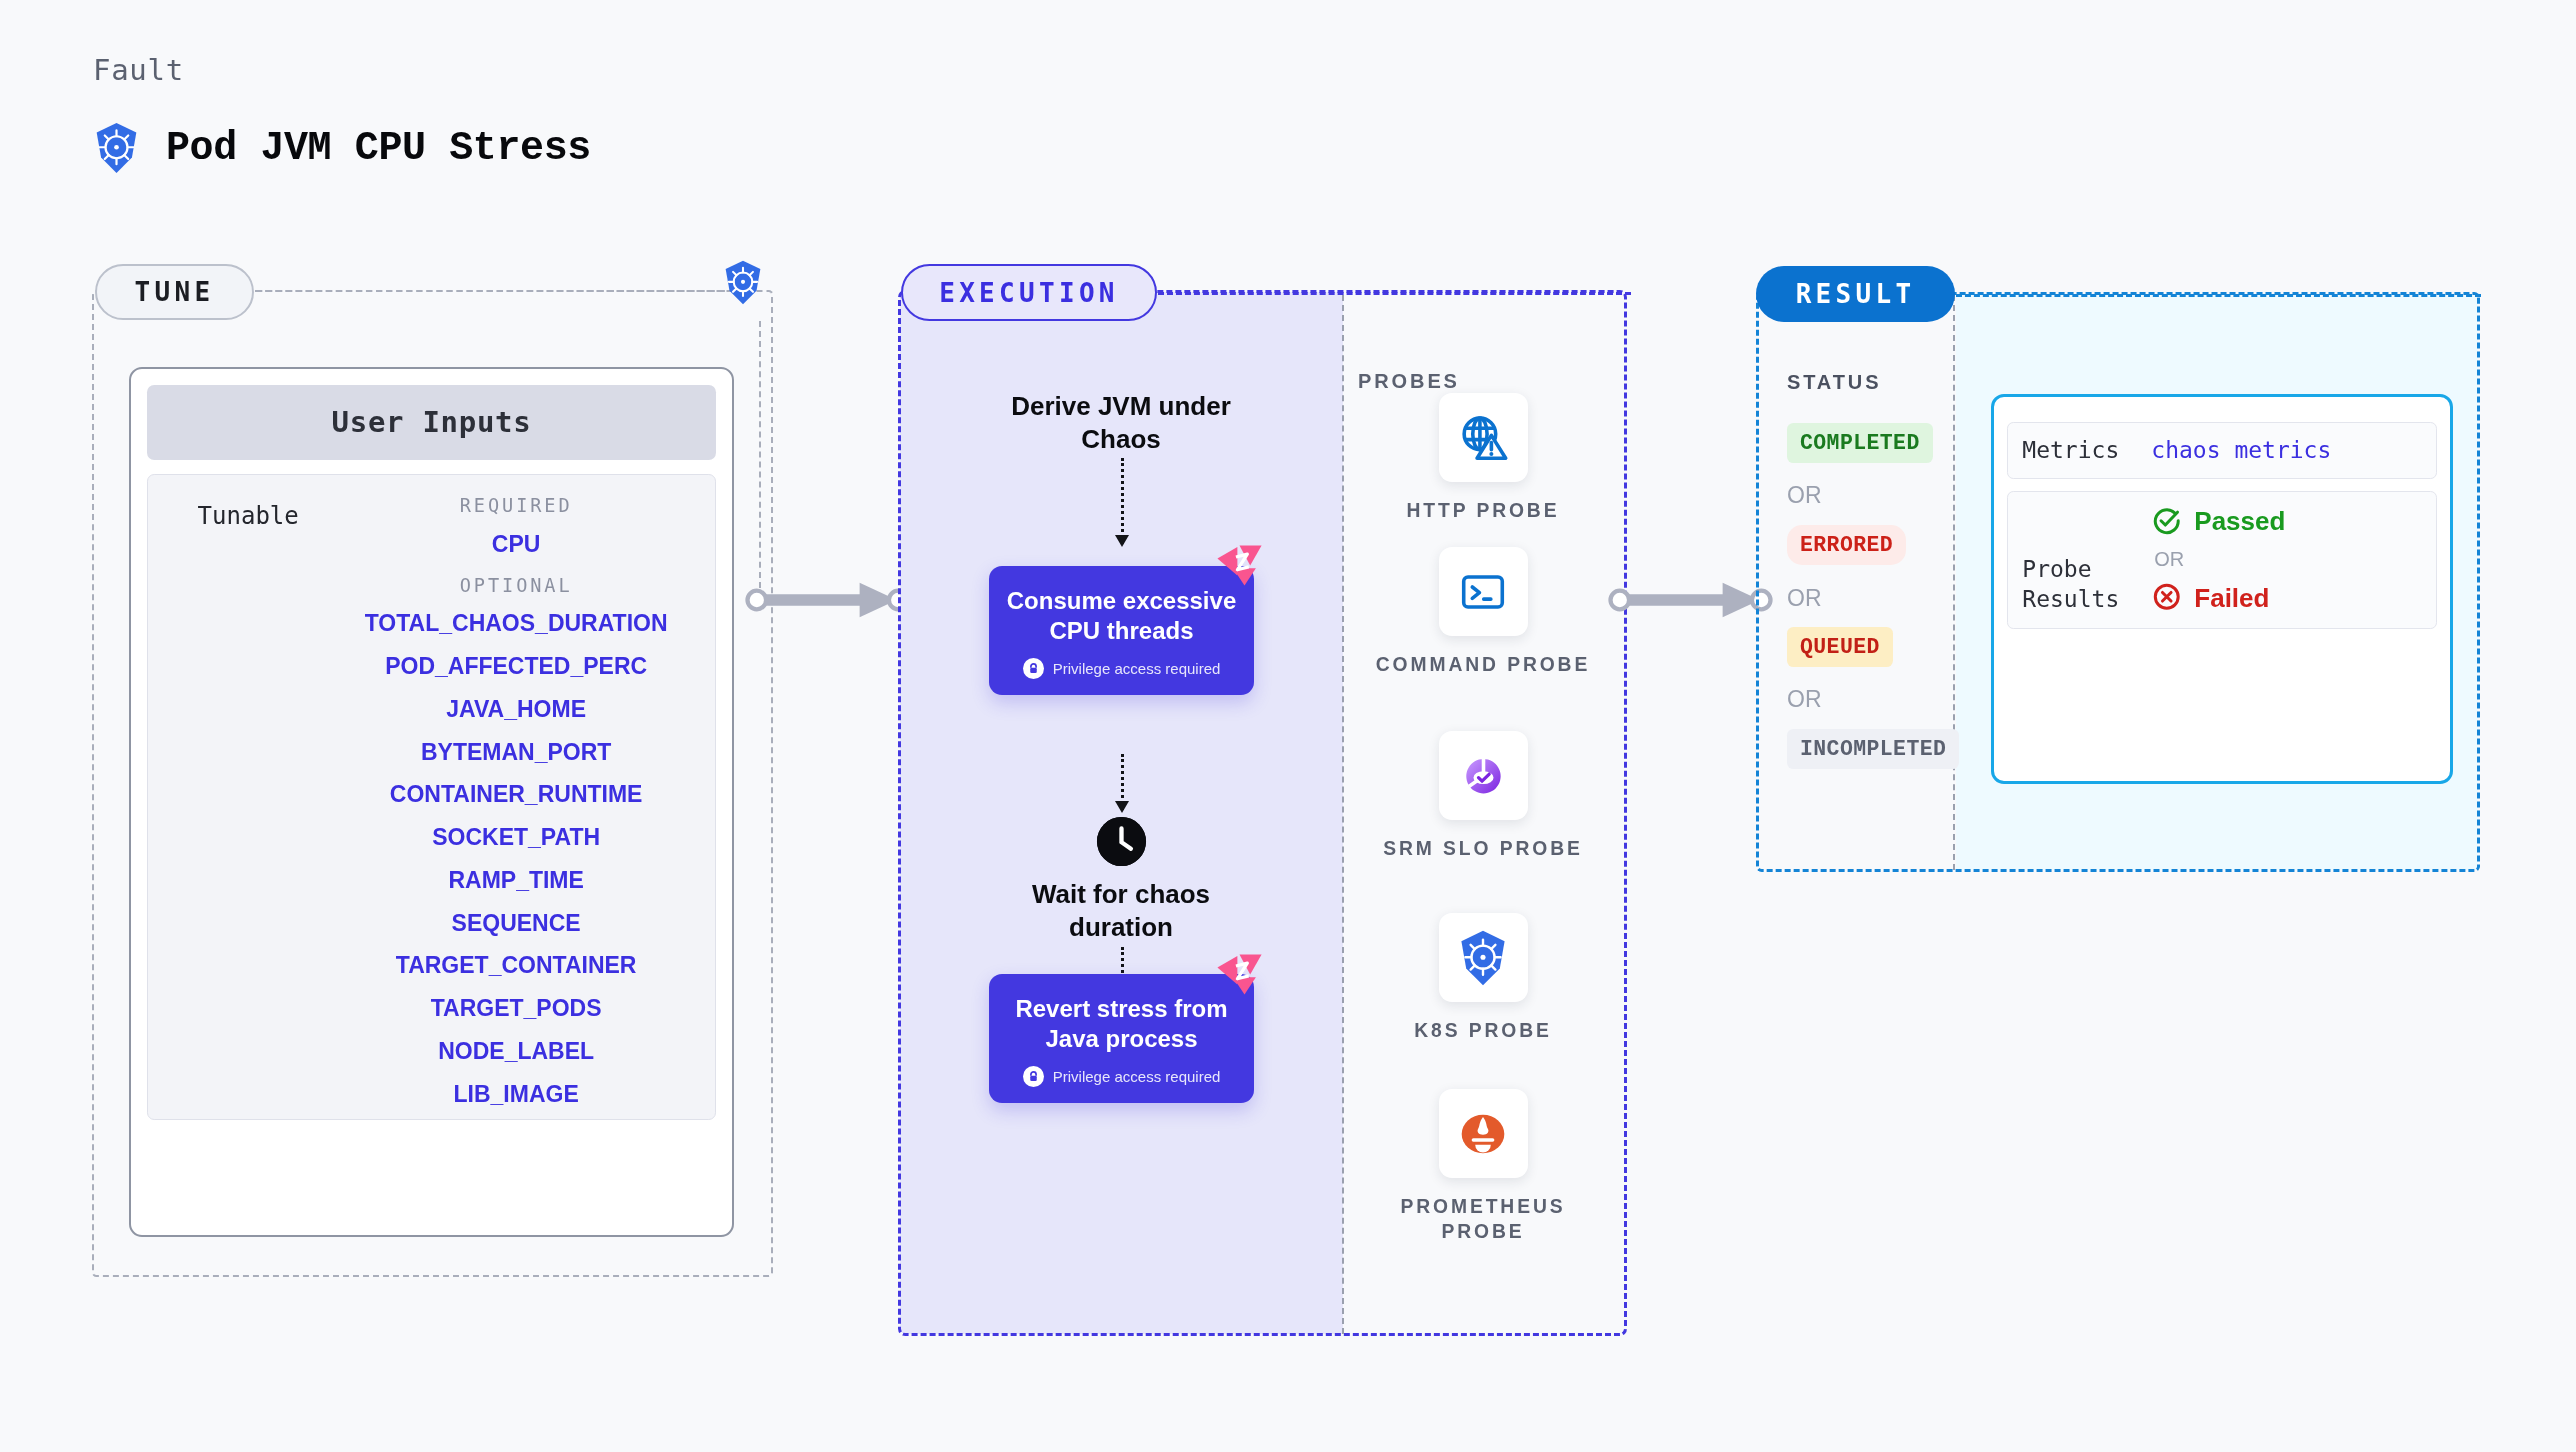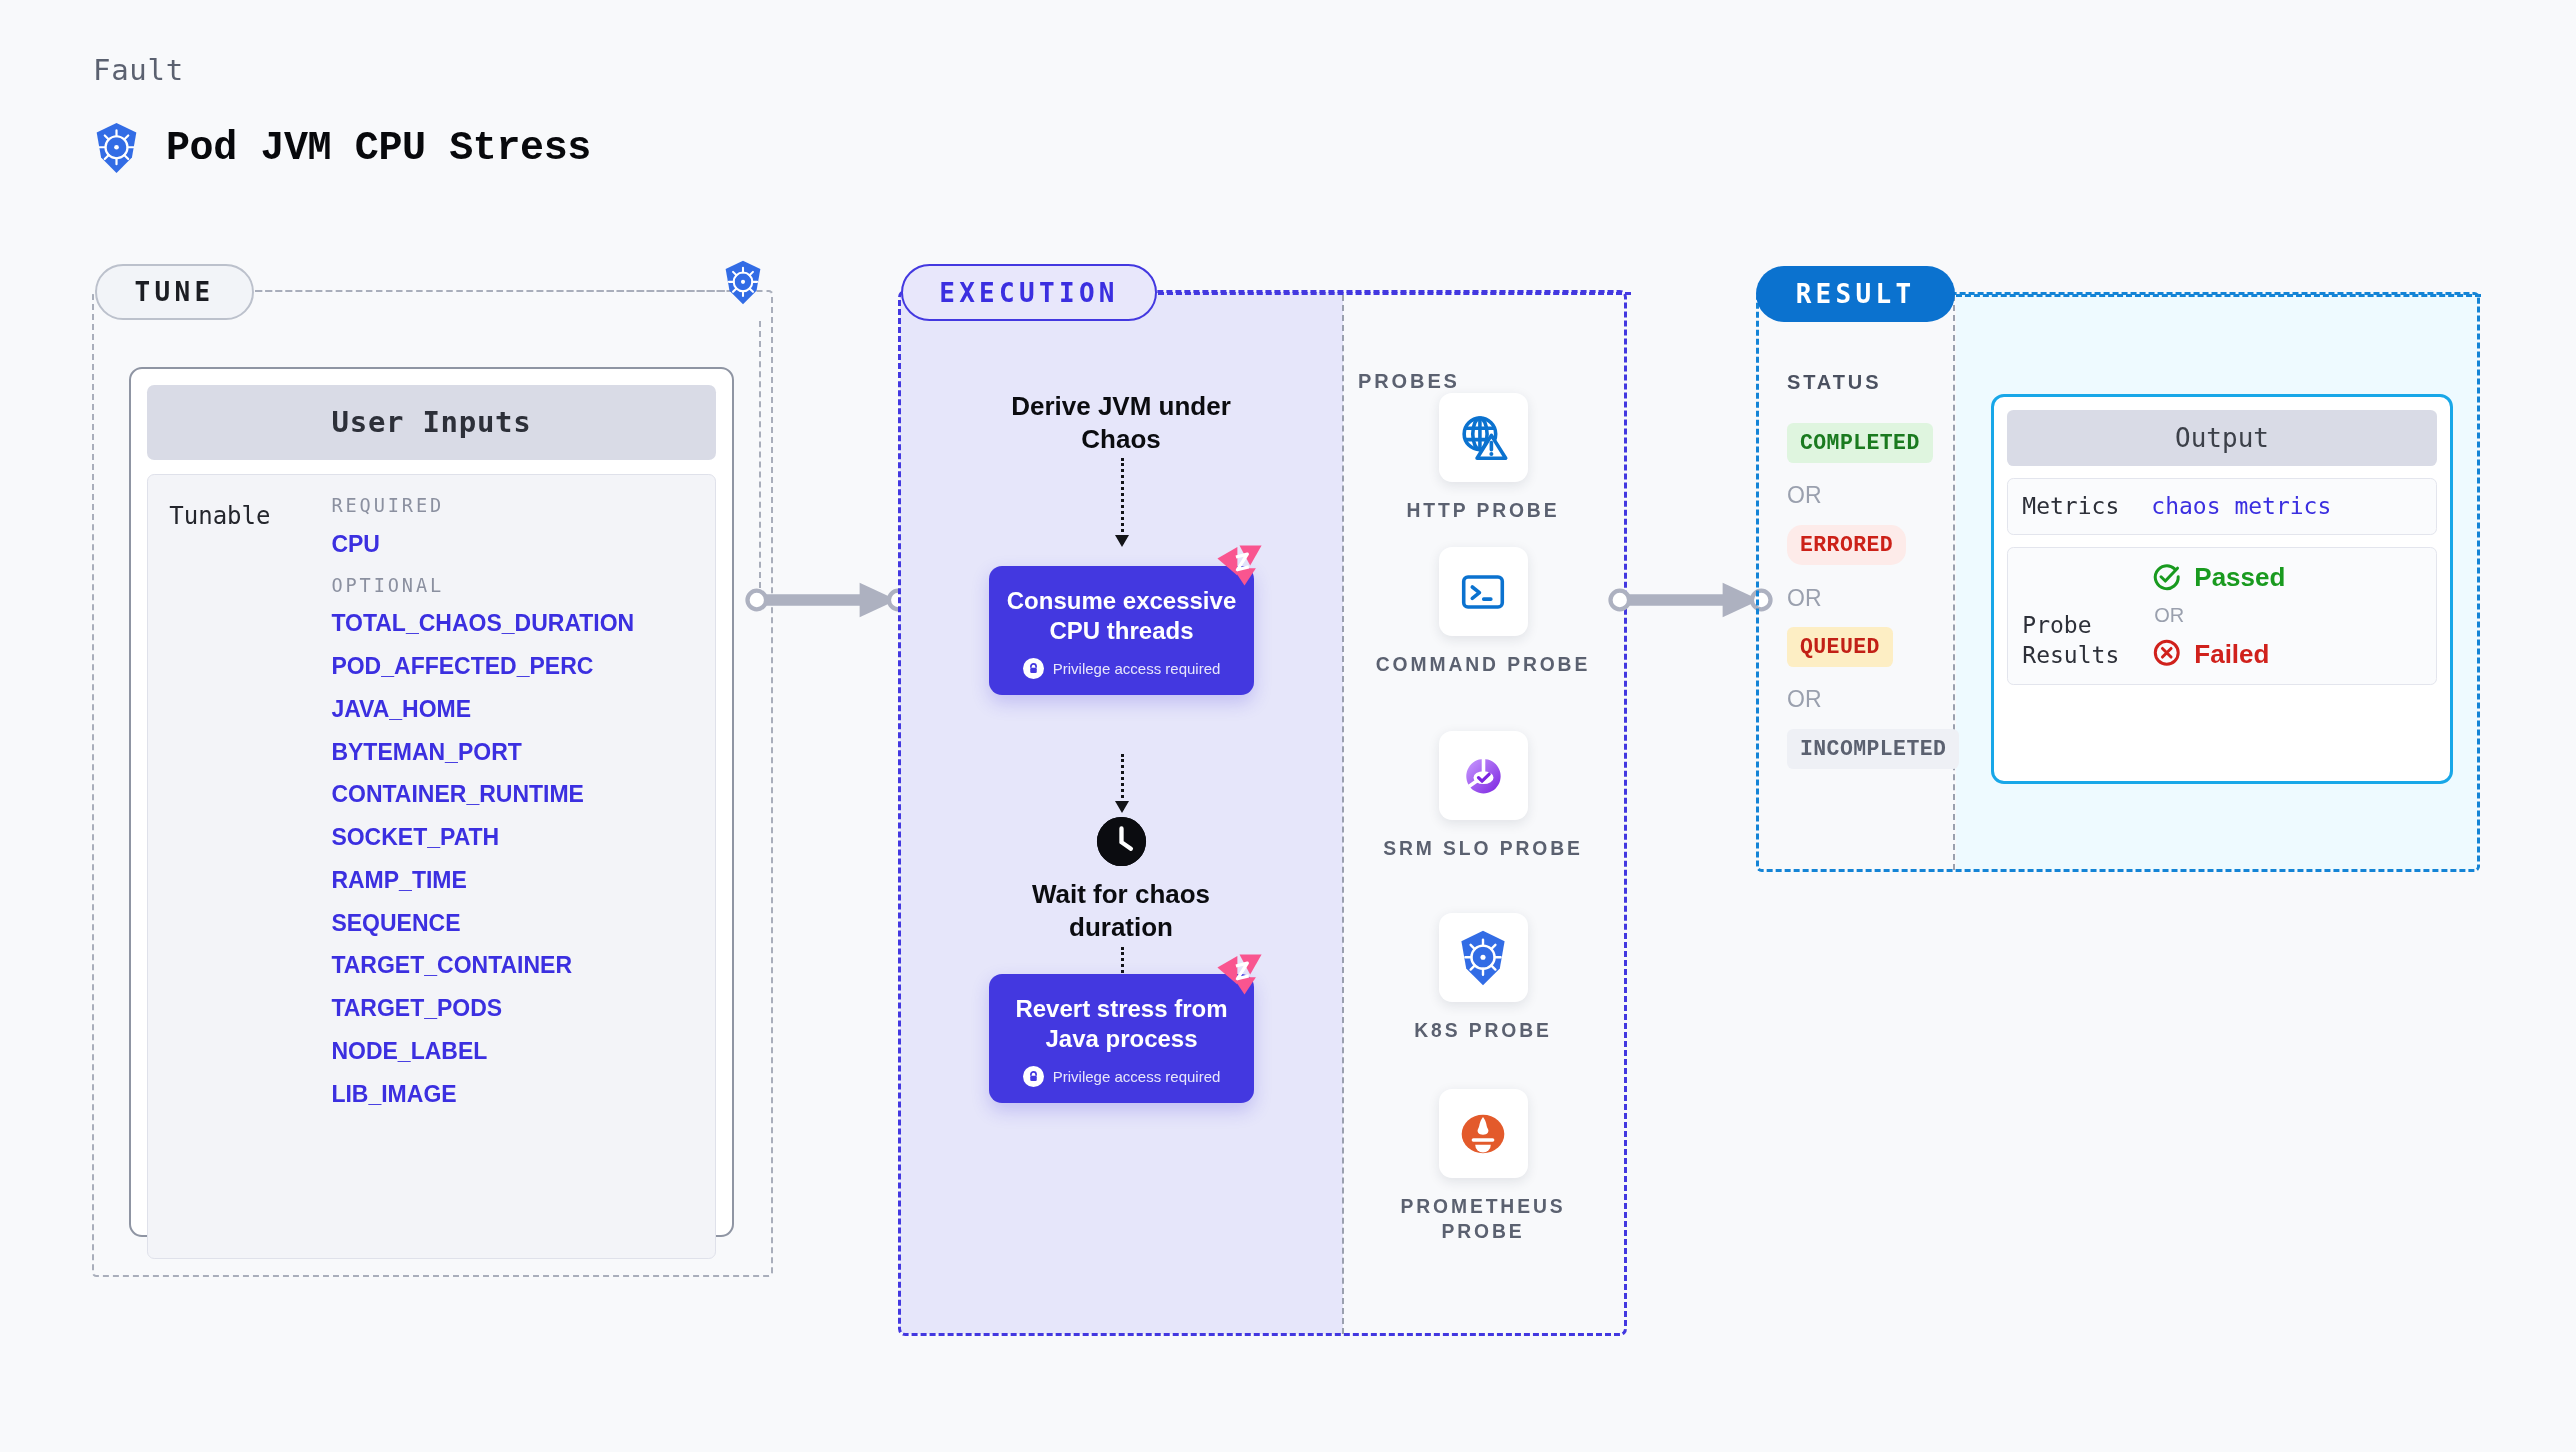--- a/index.html
+++ b/index.html
@@ -60,23 +60,23 @@
     background: #ffffff; border: 2.9px solid #8f95a3; border-radius: 13px;
     padding: 15.8px;
   }
   .ui-head {
     height: 75px; background: #d9dbe6; border-radius: 7.2px;
     display: flex; align-items: center; justify-content: center;
     font-family: "DejaVu Sans Mono", monospace;
     font-size: 29px; font-weight: 700; color: #2d3039; letter-spacing: 0.7px;
   }
   .ui-body {
-    margin-top: 14.3px; height: 785px;
+    margin-top: 14.3px; height: 646px;
     background: #f3f4f8; border: 1.4px solid #dfe1ea; border-radius: 7.2px;
-    display: flex; padding: 20px 14.3px 0 14.3px;
+    display: flex; padding: 20px 14.3px 0 14.3px; text-align: center;
   }
   .ui-left {
     width: 165px; padding-left: 7.2px; padding-top: 7.2px;
     font-family: "DejaVu Sans Mono", monospace;
     font-size: 24px; color: #24262d;
   }
   .ui-right { flex: 1; padding-left: 4.3px; }
   .grp-label {
     font-family: "DejaVu Sans Mono", monospace;
     font-size: 18.6px; color: #8b90a0; letter-spacing: 2.9px; margin-bottom: 15.8px;
@@ -455,21 +455,20 @@
 
   <div class="badge" style="left:1787px; top:423px; background:#dff5df; color:#1a7a1f;">COMPLETED</div>
   <div class="or-text" style="left:1787px; top:482px;">OR</div>
   <div class="badge" style="left:1787px; top:525px; background:#fdebe9; color:#cc2118;border-radius:15px;">ERRORED</div>
   <div class="or-text" style="left:1787px; top:585px;">OR</div>
   <div class="badge" style="left:1787px; top:627px; background:#fdeec4; color:#c22016;">QUEUED</div>
   <div class="or-text" style="left:1787px; top:686px;">OR</div>
   <div class="badge" style="left:1787px; top:729px; background:#eef0f5; color:#5b6170;">INCOMPLETED</div>
 
   <div class="out-card">
-    <div class="out-head">Output</div>
     <div class="out-row">
       <div class="out-key">Metrics</div>
       <div class="out-metric">chaos metrics</div>
     </div>
     <div class="out-row" style="align-items:flex-end;">
       <div class="out-key">Probe Results</div>
       <div>
         <div class="res-line">
           <span>
             <svg width="31.5" height="31.5" viewBox="0 0 44 44">

